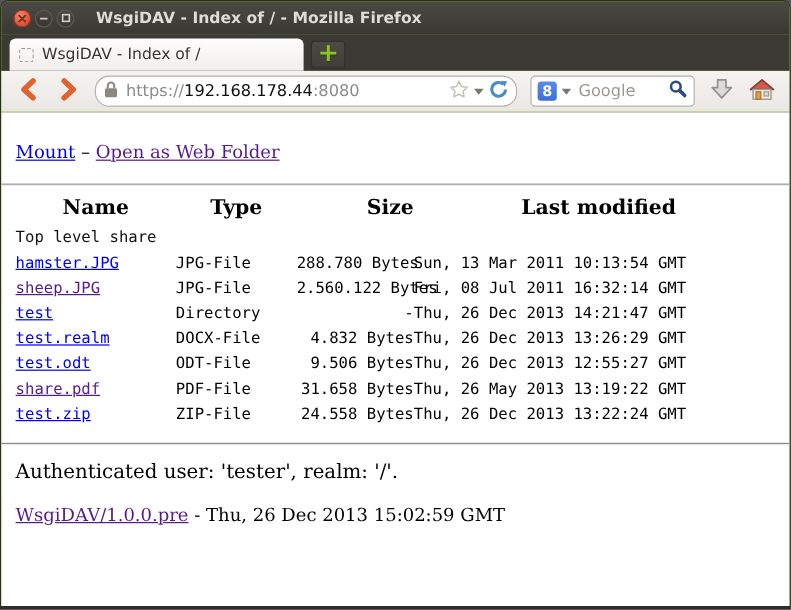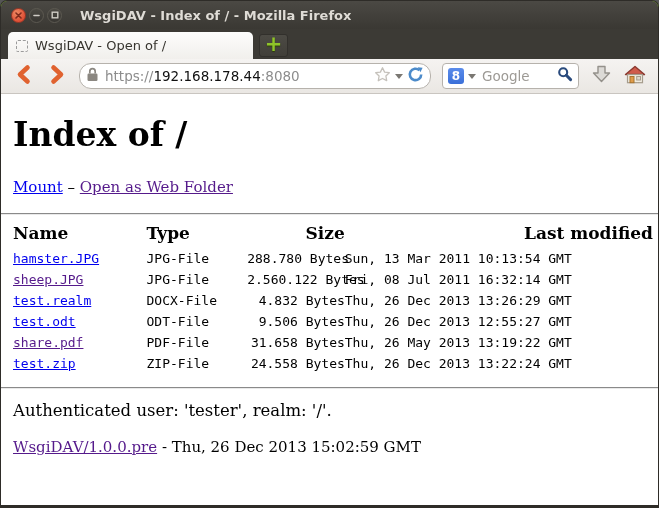--- a/index.html
+++ b/index.html
@@ -89,25 +89,25 @@
   a.lnk.visited{color:#551a8b;}
   hr{border:0;border-top:1px solid #8a8a8a;border-bottom:1px solid #e9e9e9;margin:17px -8px 0 -12px;}
   hr.hr2{margin-top:13px;}
   table.listing{border-collapse:collapse;margin-top:0;width:640px;table-layout:fixed;}
   table.listing col.c-name{width:130px;}
   table.listing col.c-type{width:98px;}
   table.listing col.c-size{width:95px;}
   table.listing col.c-date{width:300px;}
   table.listing th{
     font-family:"DejaVu Serif","Liberation Serif",serif;
-    font-size:17px;font-weight:bold;text-align:left;
+    font-size:17px;font-weight:bold;text-align:center;
     padding:8px 0 5px 0;
   }
   table.listing th.h-size{text-align:right;}
-  table.listing th.h-date{text-align:right;}
+  table.listing th.h-date{text-align:center;}
   table.listing td{
     font-family:"DejaVu Sans Mono","Liberation Mono",monospace;
     font-size:13px;line-height:21px;padding:0;white-space:nowrap;
   }
   td.cell-size{text-align:right;}
   td.cell-date{padding-left:20px;}
   td.section-label{color:#111;}
   .auth-line{margin-top:12px;font-size:16.5px;}
   .footer-line{margin-top:18px;font-size:15px;}
 </style>
@@ -137,21 +137,21 @@
             <rect x="1.2" y="1.2" width="5.6" height="5.6" fill="none" stroke="#cfccc5" stroke-width="1.4"></rect>
           </svg>
         </span>
     </div>
     <span class="win-title">WsgiDAV - Index of / - Mozilla Firefox</span>
   </div>
 
   <div class="tabstrip">
     <div class="tab">
       <span class="favicon"></span>
-      <span class="tab-label">WsgiDAV - Open of /</span>
+      <span class="tab-label">WsgiDAV - Index of /</span>
     </div>
     <div class="newtab">+</div>
   </div>
 
   <div class="toolbar">
     <div class="navbtn">
       <span><svg width="17" height="21" viewBox="0 0 17 21">
             <path d="M12.5 3.5 L5 10.5 L12.5 17.5" fill="none" stroke="#e0622f" stroke-width="4.6" stroke-linecap="round" stroke-linejoin="round"></path>
           </svg></span>
     </div>
@@ -198,21 +198,20 @@
       <span><svg width="22" height="19" viewBox="0 0 22 19">
             <path d="M1.5 9.5 L11 1.5 L20.5 9.5 Z" fill="#cf5b4b" stroke="#8c3a30" stroke-width="1.4" stroke-linejoin="round"></path>
             <rect x="3.5" y="9.5" width="15" height="8.2" fill="#f1ece0" stroke="#a59c8c" stroke-width="1.2"></rect>
             <rect x="6" y="11.5" width="4" height="6.2" fill="#e09c4a" stroke="#a8742f" stroke-width="1"></rect>
             <rect x="12.7" y="11.5" width="3.8" height="3.5" fill="#ddd8cc" stroke="#a59c8c" stroke-width="1"></rect>
           </svg></span>
     </span>
   </div>
 
   <div class="content">
-    <h1 class="page-title">Index of /</h1>
 
     <div class="mount-line">
       <a class="lnk">Mount</a>
       <span>–</span>
       <a class="lnk visited">Open as Web Folder</a>
     </div>
 
     <hr>
 
     <table class="listing">
@@ -224,35 +223,44 @@
         </colgroup>
       <thead>
         <tr>
           <th>Name</th>
           <th>Type</th>
           <th class="h-size">Size</th>
           <th class="h-date">Last modified</th>
         </tr>
       </thead>
       <tbody id="listing-body">
+        <tr>
+          <td class="section-label" colspan="4">Top level share</td>
+        </tr>
 
   <tr>
     <td><a class="lnk">hamster.JPG</a></td>
     <td>JPG-File</td>
     <td class="cell-size">288.780 Bytes</td>
     <td class="cell-date">Sun, 13 Mar 2011 10:13:54 GMT</td>
   </tr>
 
   <tr>
     <td><a class="lnk visited">sheep.JPG</a></td>
     <td>JPG-File</td>
     <td class="cell-size">2.560.122 Bytes</td>
     <td class="cell-date">Fri, 08 Jul 2011 16:32:14 GMT</td>
   </tr>
 
+  <tr>
+    <td><a class="lnk">test</a></td>
+    <td>Directory</td>
+    <td class="cell-size">-</td>
+    <td class="cell-date">Thu, 26 Dec 2013 14:21:47 GMT</td>
+  </tr>
 
   <tr>
     <td><a class="lnk">test.realm</a></td>
     <td>DOCX-File</td>
     <td class="cell-size">4.832 Bytes</td>
     <td class="cell-date">Thu, 26 Dec 2013 13:26:29 GMT</td>
   </tr>
 
   <tr>
     <td><a class="lnk">test.odt</a></td>

